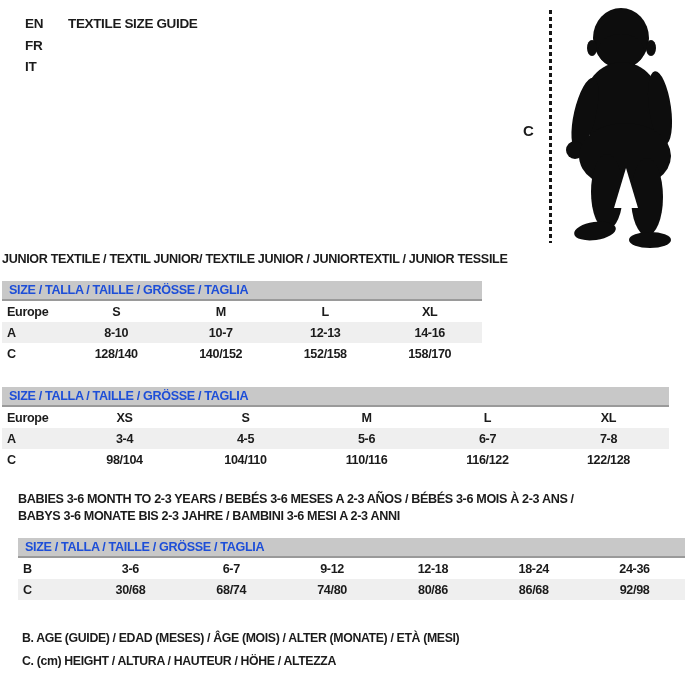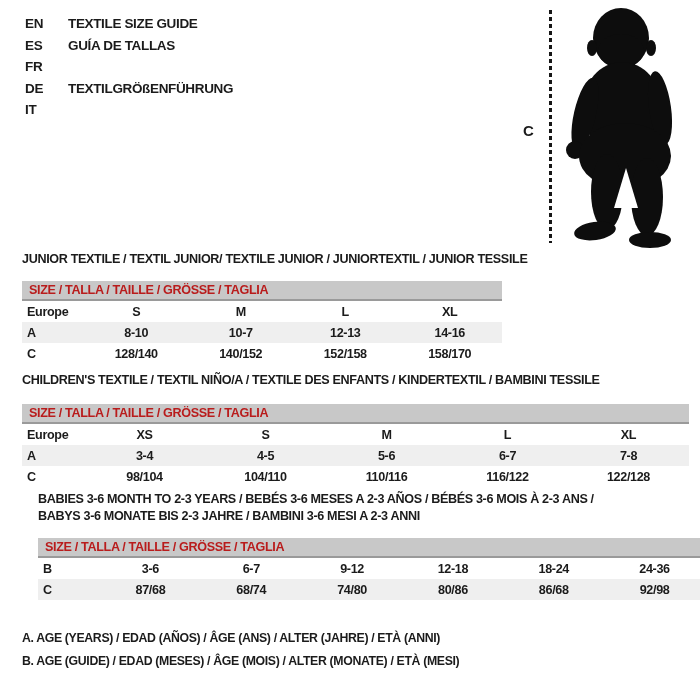--- a/index.html
+++ b/index.html
@@ -17,58 +17,50 @@
   .lang-row{display:flex;height:21.5px;align-items:center;font-weight:bold;font-size:13.5px;}
   .lang-code{width:43px;}
   
   .measure-line{
     position:absolute;left:549px;top:10px;width:3px;height:233px;
     background:repeating-linear-gradient(to bottom, #161616 0 4px, transparent 4px 7px);
   }
   .measure-label{position:absolute;left:523px;top:122px;font-weight:bold;font-size:15px;}
   .toddler{position:absolute;left:558px;top:4px;}
   
-  .sec{position:absolute;left:22px;}
+  .sec{position:absolute;left:2px;}
   .sec-title{font-weight:bold;font-size:12.6px;line-height:17px;white-space:nowrap;}
   .sec-junior{top:251px;width:480px;}
   .sec-children{top:372px;width:667px;}
   .sec-babies{top:491px;width:667px;margin-left:16px;}
   .sec-junior .tbl{margin-top:13px;}
   .sec-children .tbl{margin-top:15px;}
   .sec-babies .tbl{margin-top:13px;}
   .tbl-bar{
     background:var(--bar);border-bottom:2px solid var(--barline);
     height:20px;line-height:19px;font-size:12.6px;font-weight:bold;
-    padding-left:7px;color:#b91c1c;
+    padding-left:7px;color:#1d4ed8;
   }
   .tbl-row{display:flex;height:21px;align-items:center;font-size:12.6px;font-weight:bold;}
   .row-shaded{background:var(--stripe);}
   .cell{flex:1;text-align:center;}
   .cell-label{flex:0 0 62px;text-align:left;padding-left:5px;}
   
   .footnotes{position:absolute;left:22px;top:627px;font-weight:bold;font-size:12.3px;line-height:23px;white-space:nowrap;}
 </style>
 </head>
 <body>
 
 <div class="lang-list">
     <div class="lang-row">
       <span class="lang-code">EN</span>
       <span class="lang-label">TEXTILE SIZE GUIDE</span>
     </div>
     <div class="lang-row">
-      <span class="lang-code">ES</span>
-      <span class="lang-label">GUÍA DE TALLAS</span>
-    </div>
-    <div class="lang-row">
       <span class="lang-code">FR</span>
-    </div>
-    <div class="lang-row">
-      <span class="lang-code">DE</span>
-      <span class="lang-label">TEXTILGRÖßENFÜHRUNG</span>
     </div>
     <div class="lang-row">
       <span class="lang-code">IT</span>
     </div>
   </div>
 
 <div class="measure-line"></div>
 <div class="measure-label">C</div>
 
 <svg class="toddler" width="142" height="244" viewBox="0 0 142 244" aria-hidden="true">
@@ -114,23 +106,20 @@
       <div class="tbl-row">
         <span class="cell cell-label">C</span>
         <span class="cell">128/140</span>
         <span class="cell">140/152</span>
         <span class="cell">152/158</span>
         <span class="cell">158/170</span>
       </div>
     </div>
   </section>
 <section class="sec sec-children">
-    <div class="sec-title">
-      <div>CHILDREN'S TEXTILE / TEXTIL NIÑO/A / TEXTILE DES ENFANTS / KINDERTEXTIL / BAMBINI TESSILE</div>
-    </div>
     <div class="tbl">
       <div class="tbl-bar">SIZE / TALLA / TAILLE / GRÖSSE / TAGLIA</div>
       <div class="tbl-row">
         <span class="cell cell-label">Europe</span>
         <span class="cell">XS</span>
         <span class="cell">S</span>
         <span class="cell">M</span>
         <span class="cell">L</span>
         <span class="cell">XL</span>
       </div>
@@ -163,26 +152,26 @@
         <span class="cell cell-label">B</span>
         <span class="cell">3-6</span>
         <span class="cell">6-7</span>
         <span class="cell">9-12</span>
         <span class="cell">12-18</span>
         <span class="cell">18-24</span>
         <span class="cell">24-36</span>
       </div>
       <div class="tbl-row row-shaded">
         <span class="cell cell-label">C</span>
-        <span class="cell">87/68</span>
+        <span class="cell">30/68</span>
         <span class="cell">68/74</span>
         <span class="cell">74/80</span>
         <span class="cell">80/86</span>
         <span class="cell">86/68</span>
         <span class="cell">92/98</span>
       </div>
     </div>
   </section>
 
 <div class="footnotes">
-    <div>A. AGE (YEARS) / EDAD (AÑOS) / ÂGE (ANS) / ALTER (JAHRE) / ETÀ (ANNI)</div>
     <div>B. AGE (GUIDE) / EDAD (MESES) / ÂGE (MOIS) / ALTER (MONATE) / ETÀ (MESI)</div>
+    <div>C. (cm) HEIGHT / ALTURA / HAUTEUR / HÖHE / ALTEZZA</div>
   </div>
 
 </body></html>

